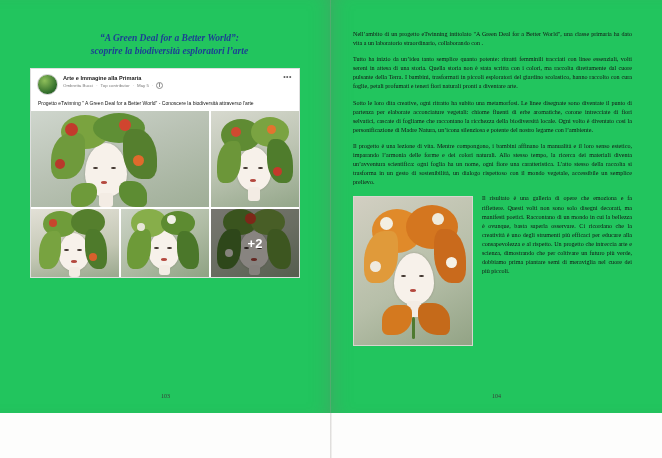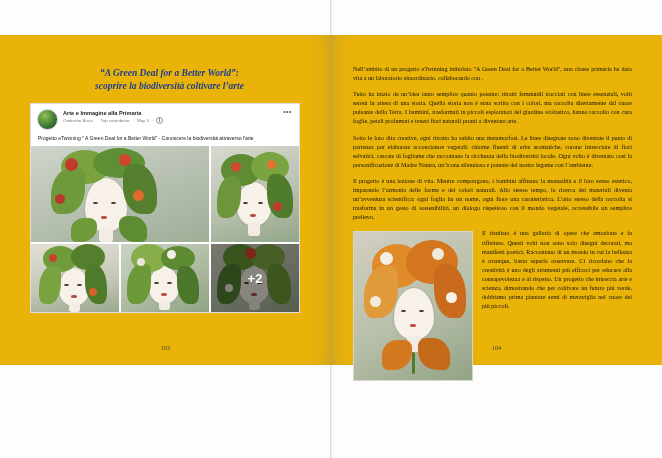--- a/index.html
+++ b/index.html
@@ -16,24 +16,23 @@
   .spread {
     position: relative;
     width: 662px;
     height: 458px;
     display: flex;
     background: #fdfdfc;
   }
   .page {
     position: relative;
     width: 331px;
-    height: 330px;
+    height: 413px;
     box-sizing: border-box;
-    background: #eab308;
-    margin-top: 35px;
+    background: #22c55e;
   }
   .page.left {
     padding: 26px 22px 26px 30px;
     box-shadow: inset -14px 0 22px -16px rgba(120,115,110,0.45);
   }
   .page.right {
     padding: 26px 30px 26px 22px;
     box-shadow: inset 14px 0 22px -16px rgba(120,115,110,0.45);
   }
   .gutter {
@@ -262,21 +261,21 @@
 </style>
 </head>
 <body>
 
 <div class="spread">
 
   <div class="page left">
 
     <div class="title-block">
       <div class="title-line">“A Green Deal for a Better World”:</div>
-      <div class="title-line">scoprire la biodiversità coltivare l’arte</div>
+      <div class="title-line">scoprire la biodiversità esploratori l’arte</div>
     </div>
 
     <div class="fb-card">
       <div class="fb-head">
         <div class="fb-avatar"></div>
         <div class="fb-meta">
           <div class="fb-pagename">Arte e Immagine alla Primaria</div>
           <div class="fb-subline">
             <span>Ombretta Bucci</span>
             <span class="dot-sep">·</span>

